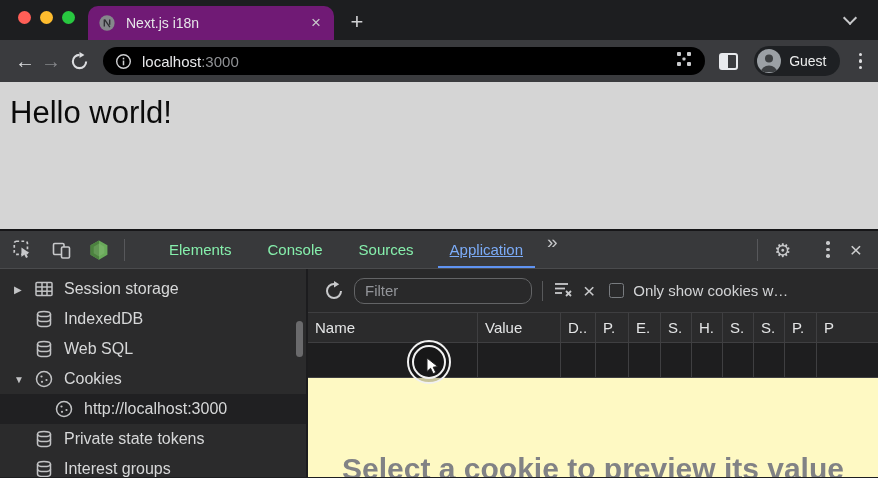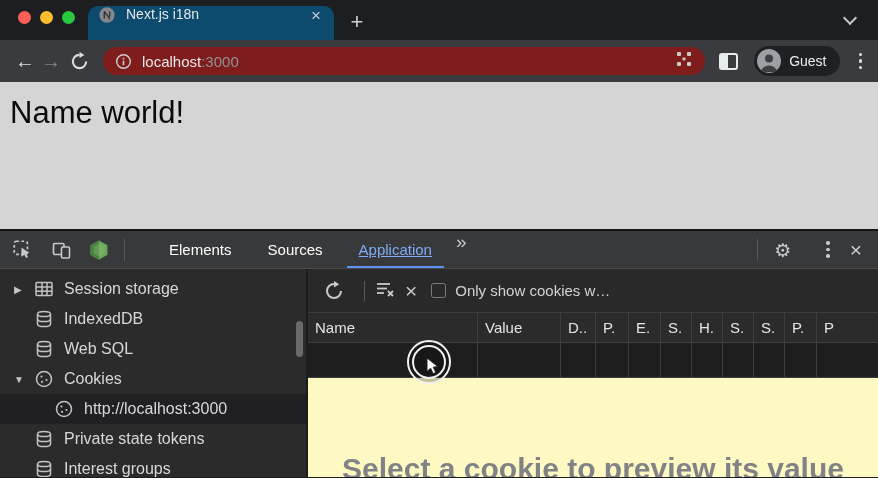--- a/index.html
+++ b/index.html
@@ -5,36 +5,36 @@
   * { margin:0; padding:0; box-sizing:border-box; }
   html,body { width:878px; height:478px; overflow:hidden; background:#1d1e20;
     font-family:"Liberation Sans","DejaVu Sans",sans-serif; }
   .stage { position:relative; width:878px; height:478px; }
 
   
   .titlebar { position:relative; height:40px; background:#1d1e20; }
   .lights { position:absolute; left:18px; top:11px; display:flex; gap:9px; }
   .light { width:13px; height:13px; border-radius:50%; }
   .light.red{ background:#ff5f57; } .light.yellow{ background:#febc2e; } .light.green{ background:#28c840; }
-  .tab { position:absolute; left:88px; top:6px; width:246px; height:34px; background:#0c4a6e;
-    border-radius:10px 10px 0 0; display:flex; padding:0 10px; }
+  .tab { position:absolute; left:88px; top:6px; width:246px; height:34px; background:#701a75;
+    border-radius:10px 10px 0 0; display:flex; align-items:center; padding:0 10px; }
   .tab .favicon { width:18px; height:18px; flex:0 0 auto; }
   .tab .tab-title { margin-left:10px; font-size:14px; color:#e6e7e9; flex:1; white-space:nowrap; overflow:hidden; }
   .tab .tab-close { font-size:17px; color:#c7c8ca; padding:0 3px; cursor:default; }
   .newtab { position:absolute; left:343px; top:8px; width:28px; height:28px; display:flex;
     align-items:center; justify-content:center; color:#d0d1d3; font-size:22px; font-weight:400; }
   .tstrip-chevron { position:absolute; right:23px; top:13px; width:10px; height:10px;
     border-right:2px solid #c8c9cb; border-bottom:2px solid #c8c9cb; transform:rotate(45deg); }
 
   
   .navbar { height:42px; background:#3a3b3e; display:flex; align-items:center; padding:0 12px; }
   .nav-ic { font-size:20px; color:#dddee0; width:26px; text-align:center; line-height:40px; }
   .nav-ic.dim { color:#85878a; }
   .reload-svg { width:19px; height:19px; color:#dcdde0; margin:0 4px 0 6px; }
-  .omnibox { flex:1; height:28px; margin:0 14px 0 10px; background:#7f1d1d; border-radius:16px;
+  .omnibox { flex:1; height:28px; margin:0 14px 0 10px; background:#000000; border-radius:16px;
     display:flex; align-items:center; padding:0 12px; }
   .url-text { margin-left:10px; font-size:15px; color:#e8e9eb; white-space:nowrap; }
   .url-port { color:#8f9194; }
   .omni-spacer { flex:1; }
   .grid-icon svg { width:18px; height:18px; }
   .sidepanel-icon { width:19px; height:17px; border:2px solid #e8eaed; border-radius:3px; position:relative; margin-right:16px; }
   .sidepanel-icon::before { content:""; position:absolute; left:0; top:0; bottom:0; width:7px; background:#e8eaed; }
   .guest-pill { height:30px; background:#1e2023; border-radius:15px; display:flex; align-items:center;
     padding:3px 13px 3px 3px; gap:8px; }
   .avatar { width:24px; height:24px; border-radius:50%; background:#9ba0a5; overflow:hidden; position:relative; }
@@ -52,21 +52,21 @@
   .dt-toolbar { height:38px; background:#38393b; border-bottom:1px solid #4a4b4d;
     display:flex; align-items:center; }
   .dt-ic { width:22px; height:22px; color:#c8c9cb; display:flex; align-items:center; justify-content:center; }
   .dt-ic svg { width:19px; height:19px; }
   .insp { margin-left:11px; }
   .devb { margin-left:17px; }
   .nodeic { margin-left:16px; }
   .nodeic svg { width:24px; height:24px; }
   .vsep { width:1px; height:22px; background:#57585b; margin:0 10px 0 14px; }
   .dt-tabs { display:flex; height:100%; margin-left:16px; }
-  .dt-tab { padding:0 18px; display:flex; align-items:center; font-size:15px; color:#ffffff; position:relative; }
+  .dt-tab { padding:0 18px; display:flex; align-items:center; font-size:15px; color:#86efac; position:relative; }
   .dt-tab.active { color:#7cacf8;text-decoration:underline; }
   .dt-tab.active::after { content:""; position:absolute; left:6px; right:6px; bottom:0; height:2.5px; background:#5f93f2; }
   .more-tabs { font-size:19px; color:#c6c7c9; padding:0 6px; letter-spacing:-2px; }
   .dt-right { margin-left:auto; display:flex; align-items:center; gap:16px; padding-right:16px; }
   .gear { font-family:"DejaVu Sans",sans-serif; font-size:19px; color:#c8c9cb; }
   .dt-close { font-size:21px; color:#cdcecf; line-height:1; }
 
   .dt-body { display:flex; height:208px; }
 
   
@@ -176,21 +176,21 @@
       <span class="guest-label">Guest</span>
     </div>
     <span class="kebab">
         <i></i>
         <i></i>
         <i></i>
       </span>
   </div>
 
   <div class="page">
-    <div class="hello">Name world!</div>
+    <div class="hello">Hello world!</div>
   </div>
 
   <div class="devtools">
     <div class="dt-toolbar">
       <span class="dt-ic insp">
         <svg viewBox="0 0 18 18">
           <rect x="1.2" y="1.2" width="12.5" height="12.5" rx="2" fill="none" stroke="currentColor" stroke-width="1.6" stroke-dasharray="2.6 2.2"></rect>
           <path d="M8 7 v9 l2.6 -2.3 1.8 3.4 1.8 -1 -1.9 -3.3 3.2 -.5 z" fill="currentColor"></path>
         </svg>
       </span>
@@ -203,20 +203,21 @@
       <span class="dt-ic nodeic">
         <svg viewBox="0 0 24 24">
           <polygon points="12,1.5 21.2,6.8 21.2,17.2 12,22.5 2.8,17.2 2.8,6.8" fill="#69a95a"></polygon>
           <polygon points="12,1.5 2.8,6.8 2.8,17.2 12,22.5" fill="#4c823f"></polygon>
           <polygon points="12,5 17.8,8.4 17.8,15.6 12,19 6.2,15.6 6.2,8.4" fill="#8fc07f" opacity="0.35"></polygon>
         </svg>
       </span>
       <span class="vsep"></span>
       <div class="dt-tabs">
         <span class="dt-tab">Elements</span>
+        <span class="dt-tab">Console</span>
         <span class="dt-tab">Sources</span>
         <span class="dt-tab active">Application</span>
         <span class="more-tabs">»</span>
       </div>
       <div class="dt-right">
         <span class="vsep" style="margin:0"></span>
         <span class="gear">⚙</span>
         <span class="kebab">
             <i style="background:#c8c9cb"></i>
             <i style="background:#c8c9cb"></i>
@@ -323,20 +324,21 @@
         </div>
         <span class="sb-scrollthumb"></span>
       </div>
 
       <div class="main">
         <div class="ck-toolbar">
           <svg class="ck-reload" viewBox="0 0 20 20">
             <path d="M10 3 a7 7 0 1 0 7 7" fill="none" stroke="currentColor" stroke-width="2"></path>
             <path d="M10 0 l5.2 3.2 -5.2 3.2 z" fill="currentColor"></path>
           </svg>
+          <input class="filter-box" placeholder="Filter" style="">
           <span class="ck-sep"></span>
           <span class="clearfilter">
             <svg viewBox="0 0 20 20">
                 <g stroke="#c8c9cb" stroke-width="1.8" fill="none">
               <line x1="2" y1="5" x2="15" y2="5"></line>
                   <line x1="2" y1="9.5" x2="12" y2="9.5"></line>
                   <line x1="2" y1="14" x2="9" y2="14"></line>
               <line x1="13" y1="12" x2="18" y2="17"></line>
                   <line x1="18" y1="12" x2="13" y2="17"></line>
             </g>

